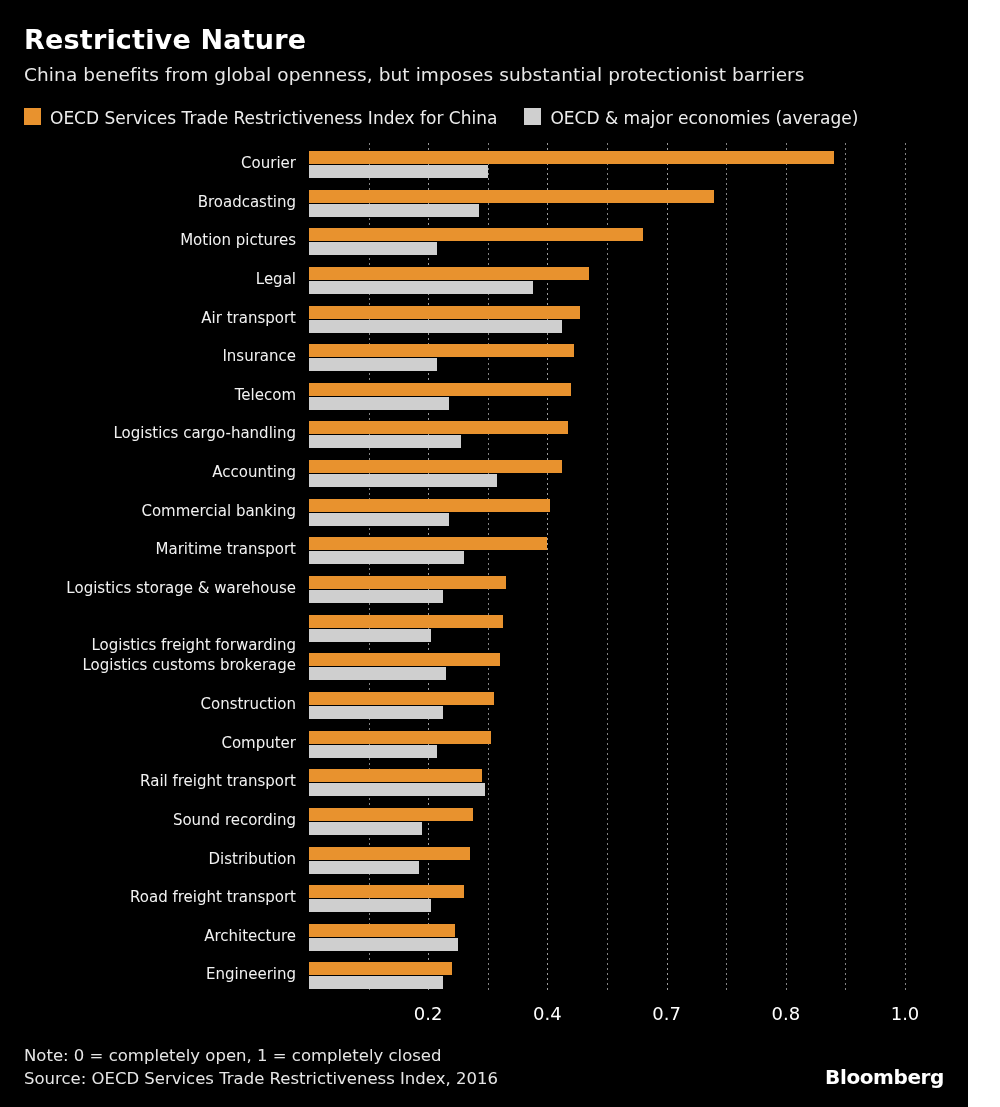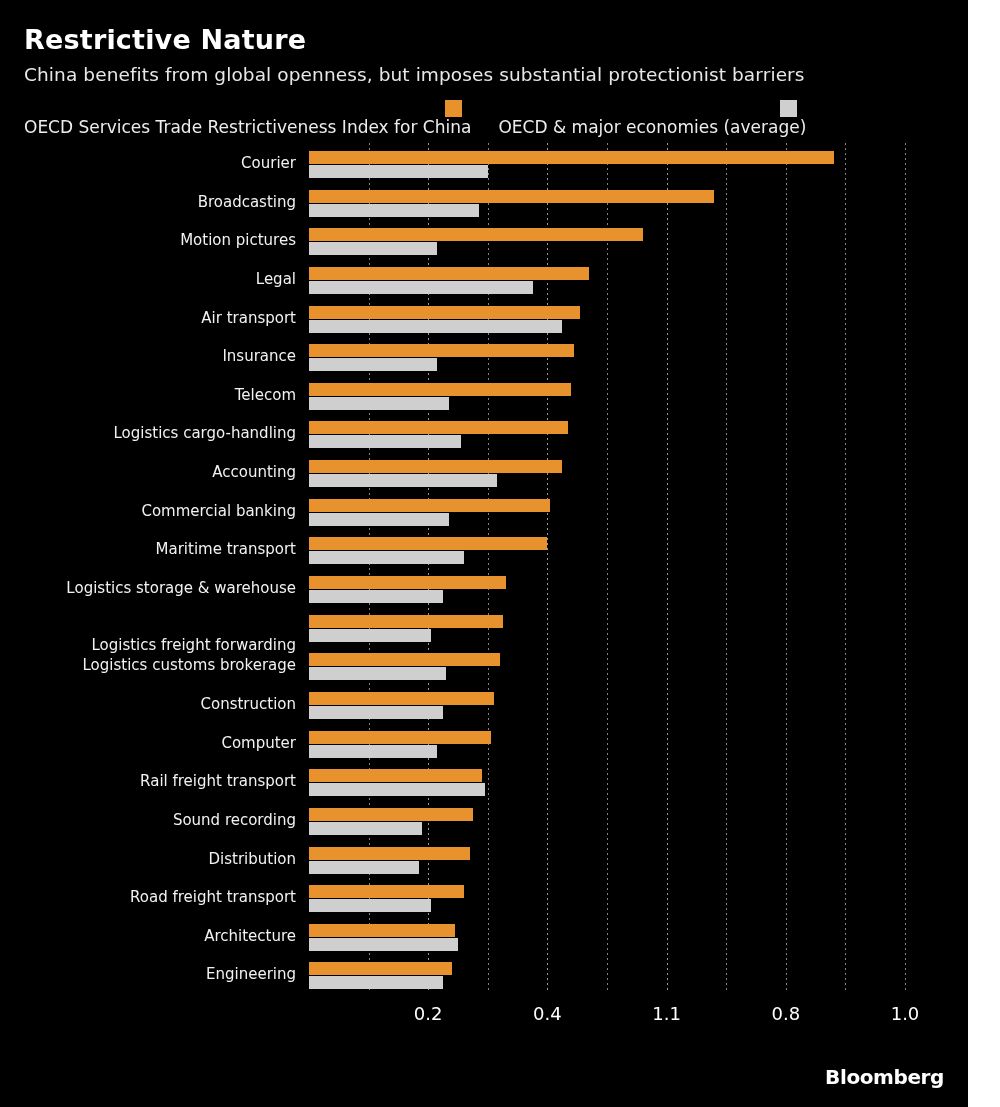--- a/index.html
+++ b/index.html
@@ -35,21 +35,21 @@
     color: #e8e8e8;
     letter-spacing: 0.1px;
   }
   .legend {
     position: absolute;
     left: 24px; top: 105px;
     height: 26px;
     display: flex;
     align-items: center;
   }
-  .legend-item { display: flex; align-items: flex-end; flex-direction: column; }
+  .legend-item { display: flex; align-items: flex-start; }
   .legend-item + .legend-item { margin-left: 27px; }
   .swatch {
     width: 17px; height: 17px;
     display: inline-block;
     margin-right: 9px;
   }
   .legend-label {
     font-size: 17px;
     color: #ededed;
     white-space: nowrap;
@@ -285,21 +285,25 @@
               <div class="bar orange" style="width: 143px; background: rgb(232, 146, 46);"></div>
               <div class="bar grey" style="width: 134.1px; background: rgb(207, 207, 207);"></div>
             </div>
           </div>
       </div>
     </div>
 
     <div class="xaxis" id="xaxis">
         <div class="tick-label" style="left: 119.2px;">0.2</div>
         <div class="tick-label" style="left: 238.4px;">0.4</div>
-        <div class="tick-label" style="left: 357.6px;">1.1</div>
+        <div class="tick-label" style="left: 357.6px;">0.7</div>
         <div class="tick-label" style="left: 476.8px;">0.8</div>
         <div class="tick-label" style="left: 596px;">1.0</div>
       </div>
 
+    <div class="footnotes">
+      <div>Note: 0 = completely open, 1 = completely closed</div>
+      <div>Source: OECD Services Trade Restrictiveness Index, 2016</div>
+    </div>
 
     <div class="brand">Bloomberg</div>
   </div>
 </div>
 
 </body></html>

